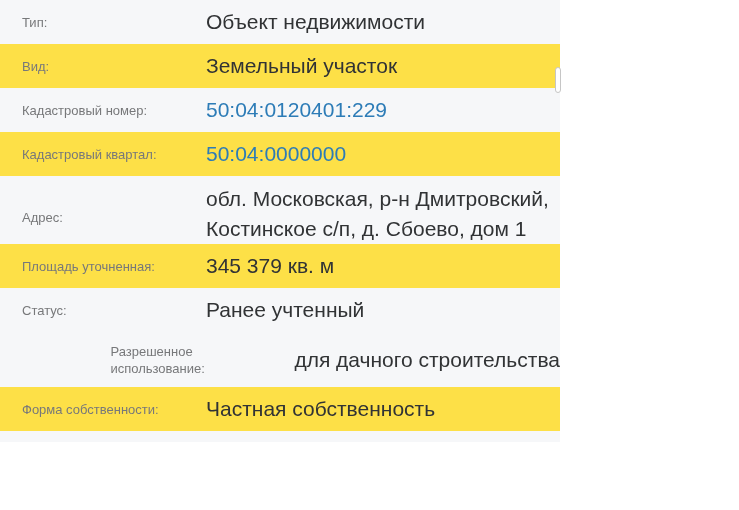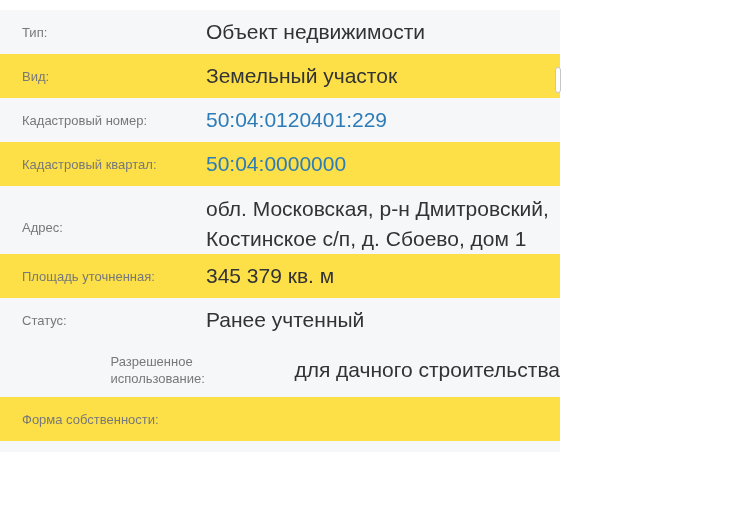--- a/index.html
+++ b/index.html
@@ -16,21 +16,21 @@
   .canvas {
     position: relative;
     width: 739px;
     height: 510px;
     background: #ffffff;
     overflow: hidden;
   }
 
   .attr-table {
     position: absolute;
-    top: 10px;
+    top: 0;
     left: 0;
     width: 560px;
   }
 
   .row {
     display: flex;
     align-items: center;
     width: 560px;
     padding-left: 22px;
     background: #fde047;
@@ -158,20 +158,23 @@
       </div>
       <div class="value">
         <div>для дачного строительства</div>
       </div>
     </div>
 
     <div class="row h44">
       <div class="label">
         <div>Форма собственности:</div>
       </div>
+      <div class="value">
+        <div>Частная собственность</div>
+      </div>
     </div>
 
     <div class="row striped h11"></div>
 
   </div>
 
   <div class="scroll-thumb"></div>
 
 </div>
 

